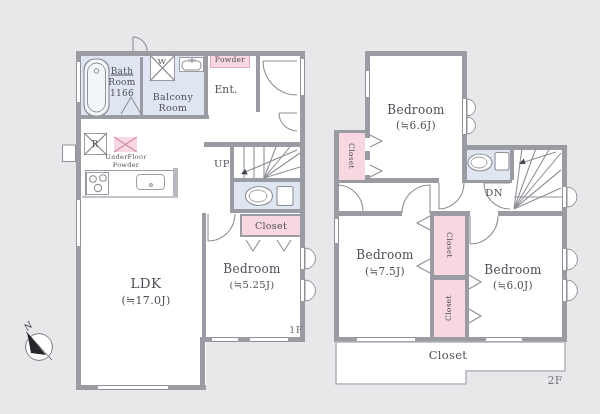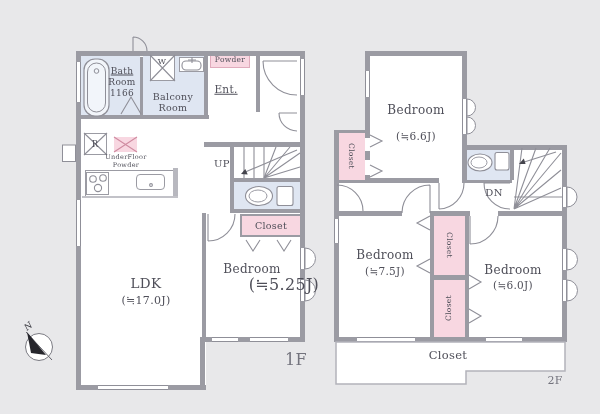--- a/index.html
+++ b/index.html
@@ -211,37 +211,37 @@
     </g>
   </svg>
 
   <div>
     <div class="lbl" style="left:122px;top:71px;font-size:9px;text-decoration:underline;">Bath</div>
     <div class="lbl" style="left:122px;top:82px;font-size:9px;">Room</div>
     <div class="lbl" style="left:122px;top:93px;font-size:9px;">1166</div>
     <div class="lbl" style="left:173px;top:97px;font-size:9.5px;">Balcony</div>
     <div class="lbl" style="left:173px;top:108px;font-size:9.5px;">Room</div>
     <div class="lbl" style="left:230px;top:60px;font-size:7.5px;">Powder</div>
-    <div class="lbl" style="left:226px;top:89px;font-size:10.5px;text-decoration:underline;">Ent.</div>
+    <div class="lbl" style="left:226px;top:89px;font-size:10.5px;">Ent.</div>
     <div class="lbl" style="left:222px;top:164px;font-size:10px;">UP</div>
     <div class="lbl" style="left:126px;top:157px;font-size:6.5px;">UnderFloor</div>
     <div class="lbl" style="left:126px;top:165px;font-size:6.5px;">Powder</div>
     <div class="lbl" style="left:271px;top:226px;font-size:9.5px;">Closet</div>
     <div class="lbl" style="left:162px;top:62px;font-size:8px;">W</div>
     <div class="lbl" style="left:95px;top:144px;font-size:8.5px;">R</div>
     <div class="lbl" style="left:146px;top:284px;font-size:13.5px;">LDK</div>
     <div class="lbl" style="left:146px;top:300px;font-size:11px;">(≒17.0J)</div>
     <div class="lbl" style="left:252px;top:269px;font-size:12px;">Bedroom</div>
-    <div class="lbl" style="left:252px;top:285px;font-size:16px;margin-left:32px;">(≒5.25J)</div>
-    <div class="lbl muted" style="left:296px;top:360px;font-size:16px;">1F</div>
+    <div class="lbl" style="left:252px;top:285px;font-size:10px;">(≒5.25J)</div>
+    <div class="lbl muted" style="left:296px;top:330px;font-size:10px;">1F</div>
   </div>
 
   <div>
     <div class="lbl" style="left:416px;top:110px;font-size:12px;">Bedroom</div>
-    <div class="lbl" style="left:416px;top:125px;font-size:10.5px;margin-top:11px;">(≒6.6J)</div>
+    <div class="lbl" style="left:416px;top:125px;font-size:10.5px;">(≒6.6J)</div>
     <div class="lbl" style="left:385px;top:255px;font-size:12px;">Bedroom</div>
     <div class="lbl" style="left:385px;top:271px;font-size:10.5px;">(≒7.5J)</div>
     <div class="lbl" style="left:513px;top:270px;font-size:12px;">Bedroom</div>
     <div class="lbl" style="left:513px;top:285px;font-size:10.5px;">(≒6.0J)</div>
     <div class="lbl rot90" style="left:351px;top:156px;font-size:7.5px;">Closet</div>
     <div class="lbl rot90" style="left:449px;top:245px;font-size:7.5px;">Closet</div>
     <div class="lbl rotm90" style="left:449px;top:308px;font-size:7.5px;">Closet</div>
     <div class="lbl" style="left:494px;top:193px;font-size:10px;">DN</div>
     <div class="lbl" style="left:448px;top:356px;font-size:11.5px;">Closet</div>
     <div class="lbl muted" style="left:555px;top:380px;font-size:11px;">2F</div>

